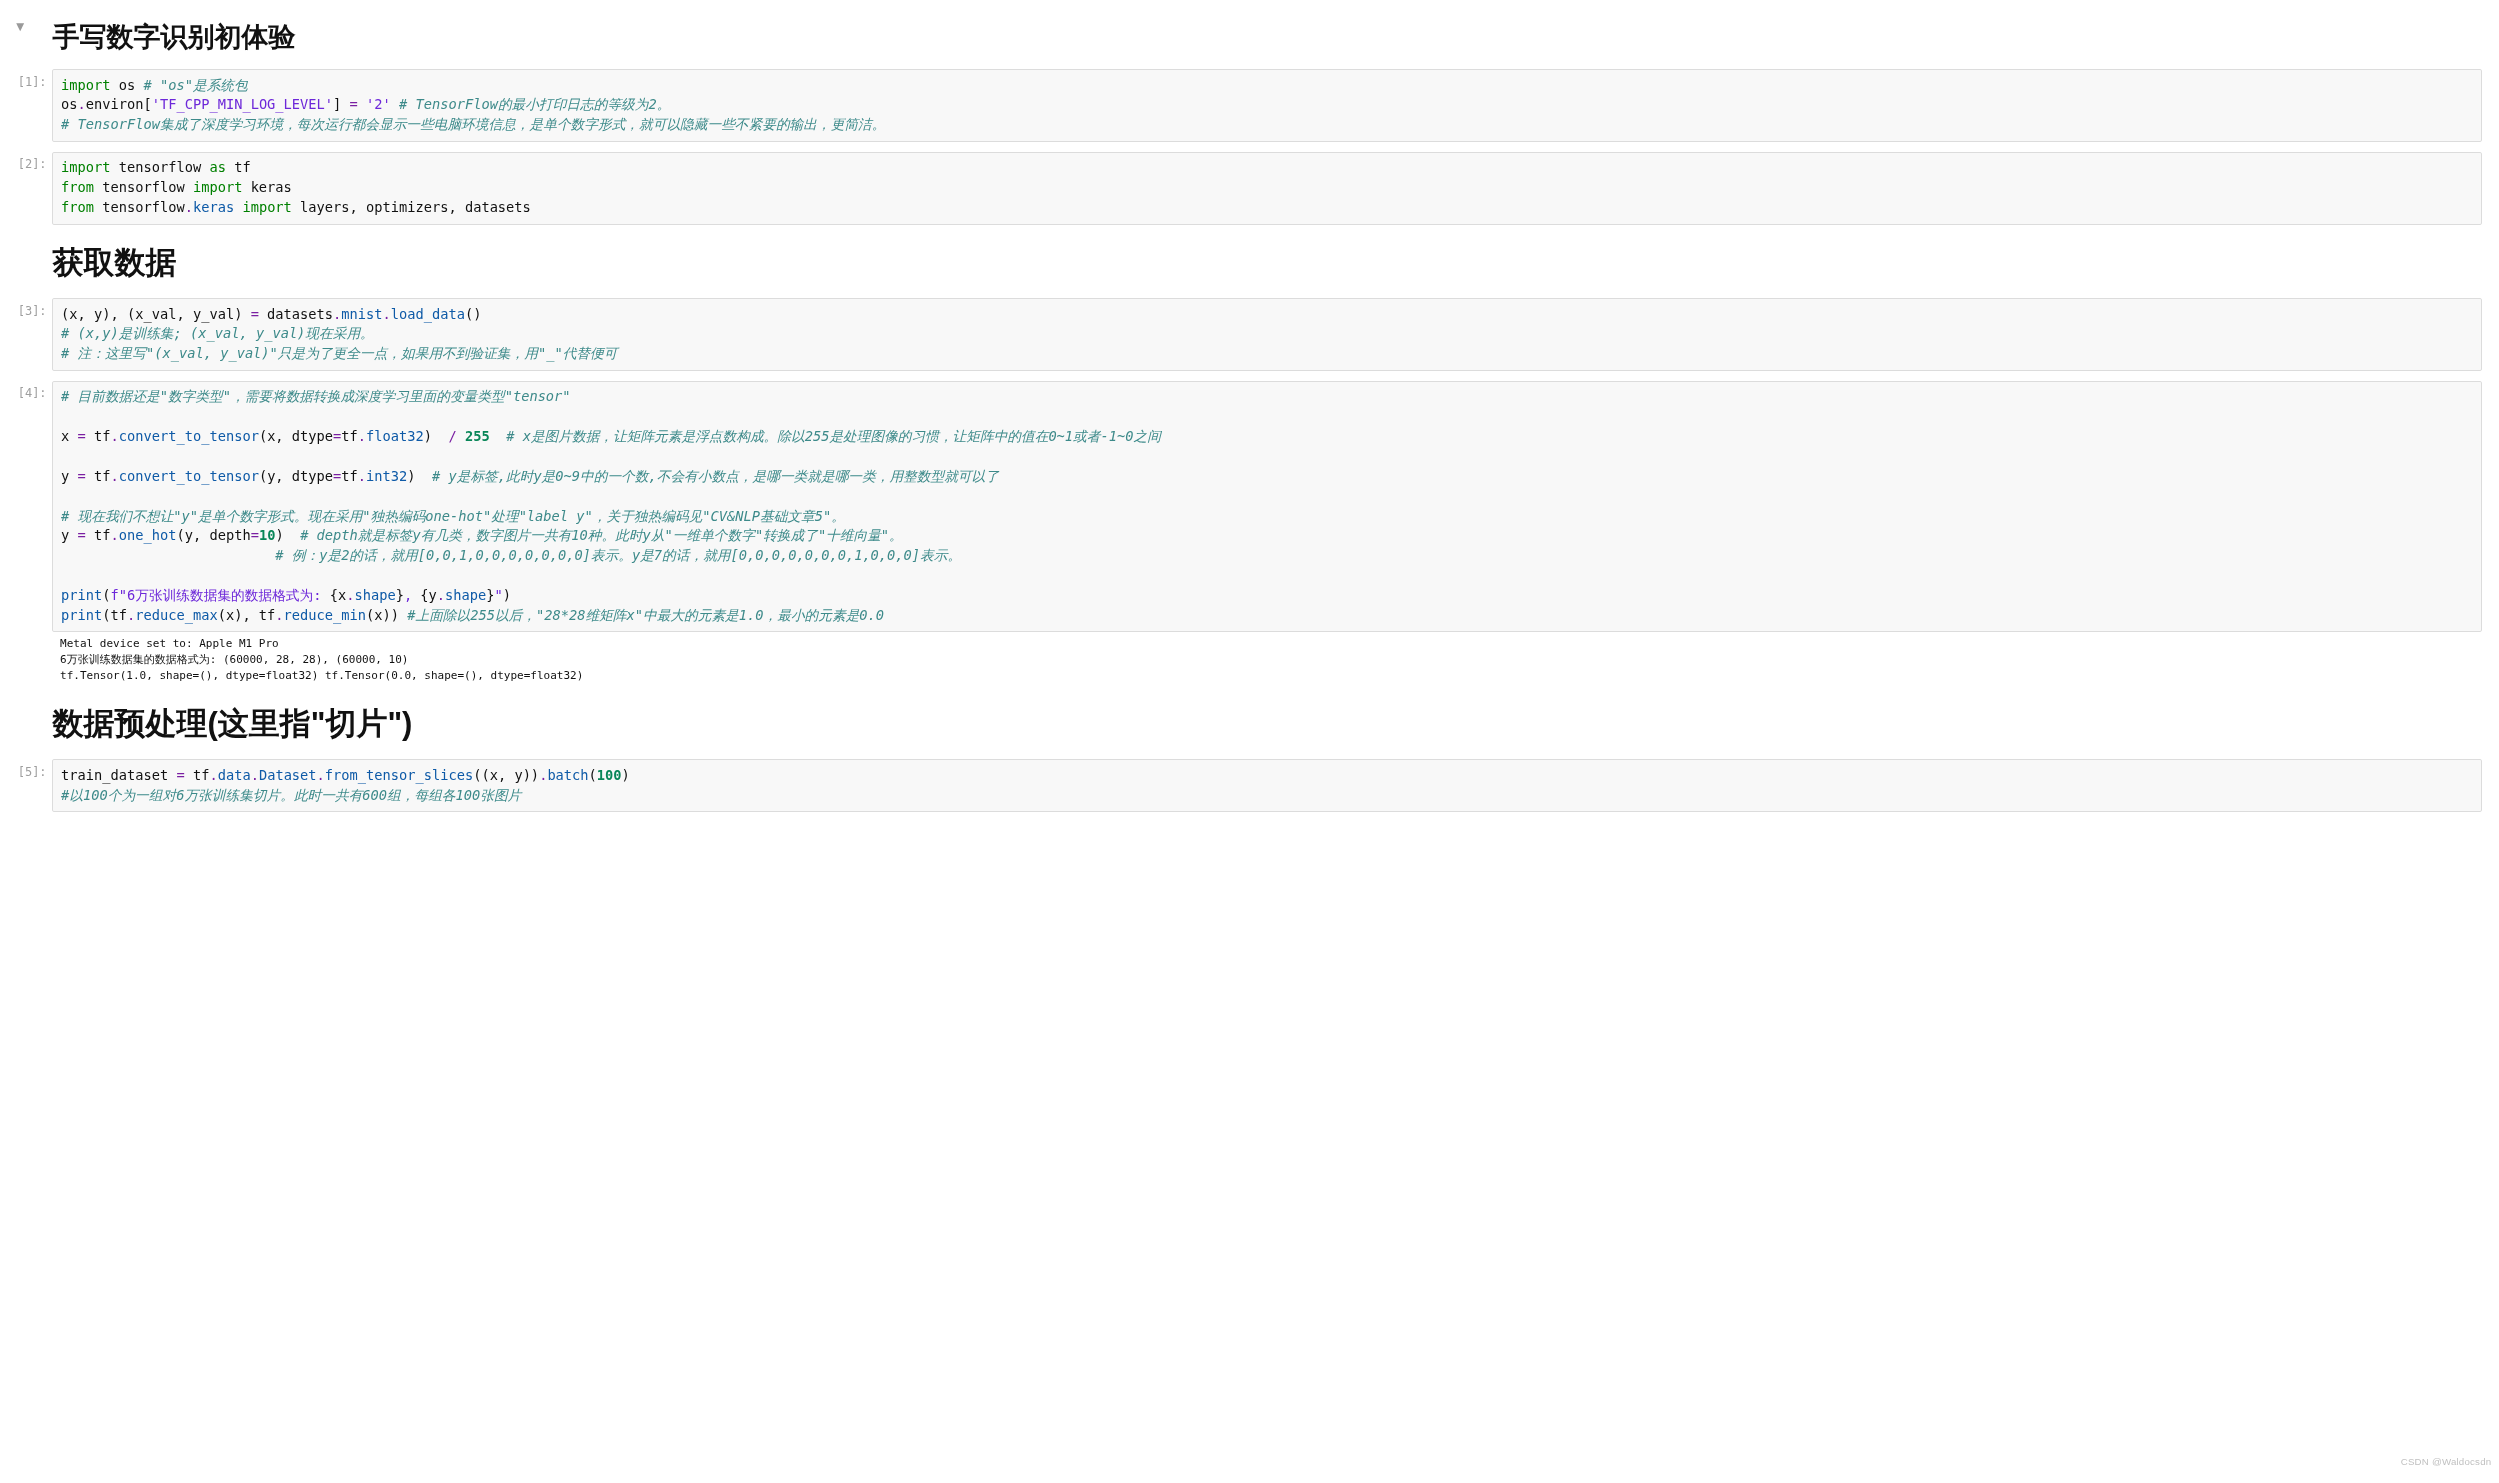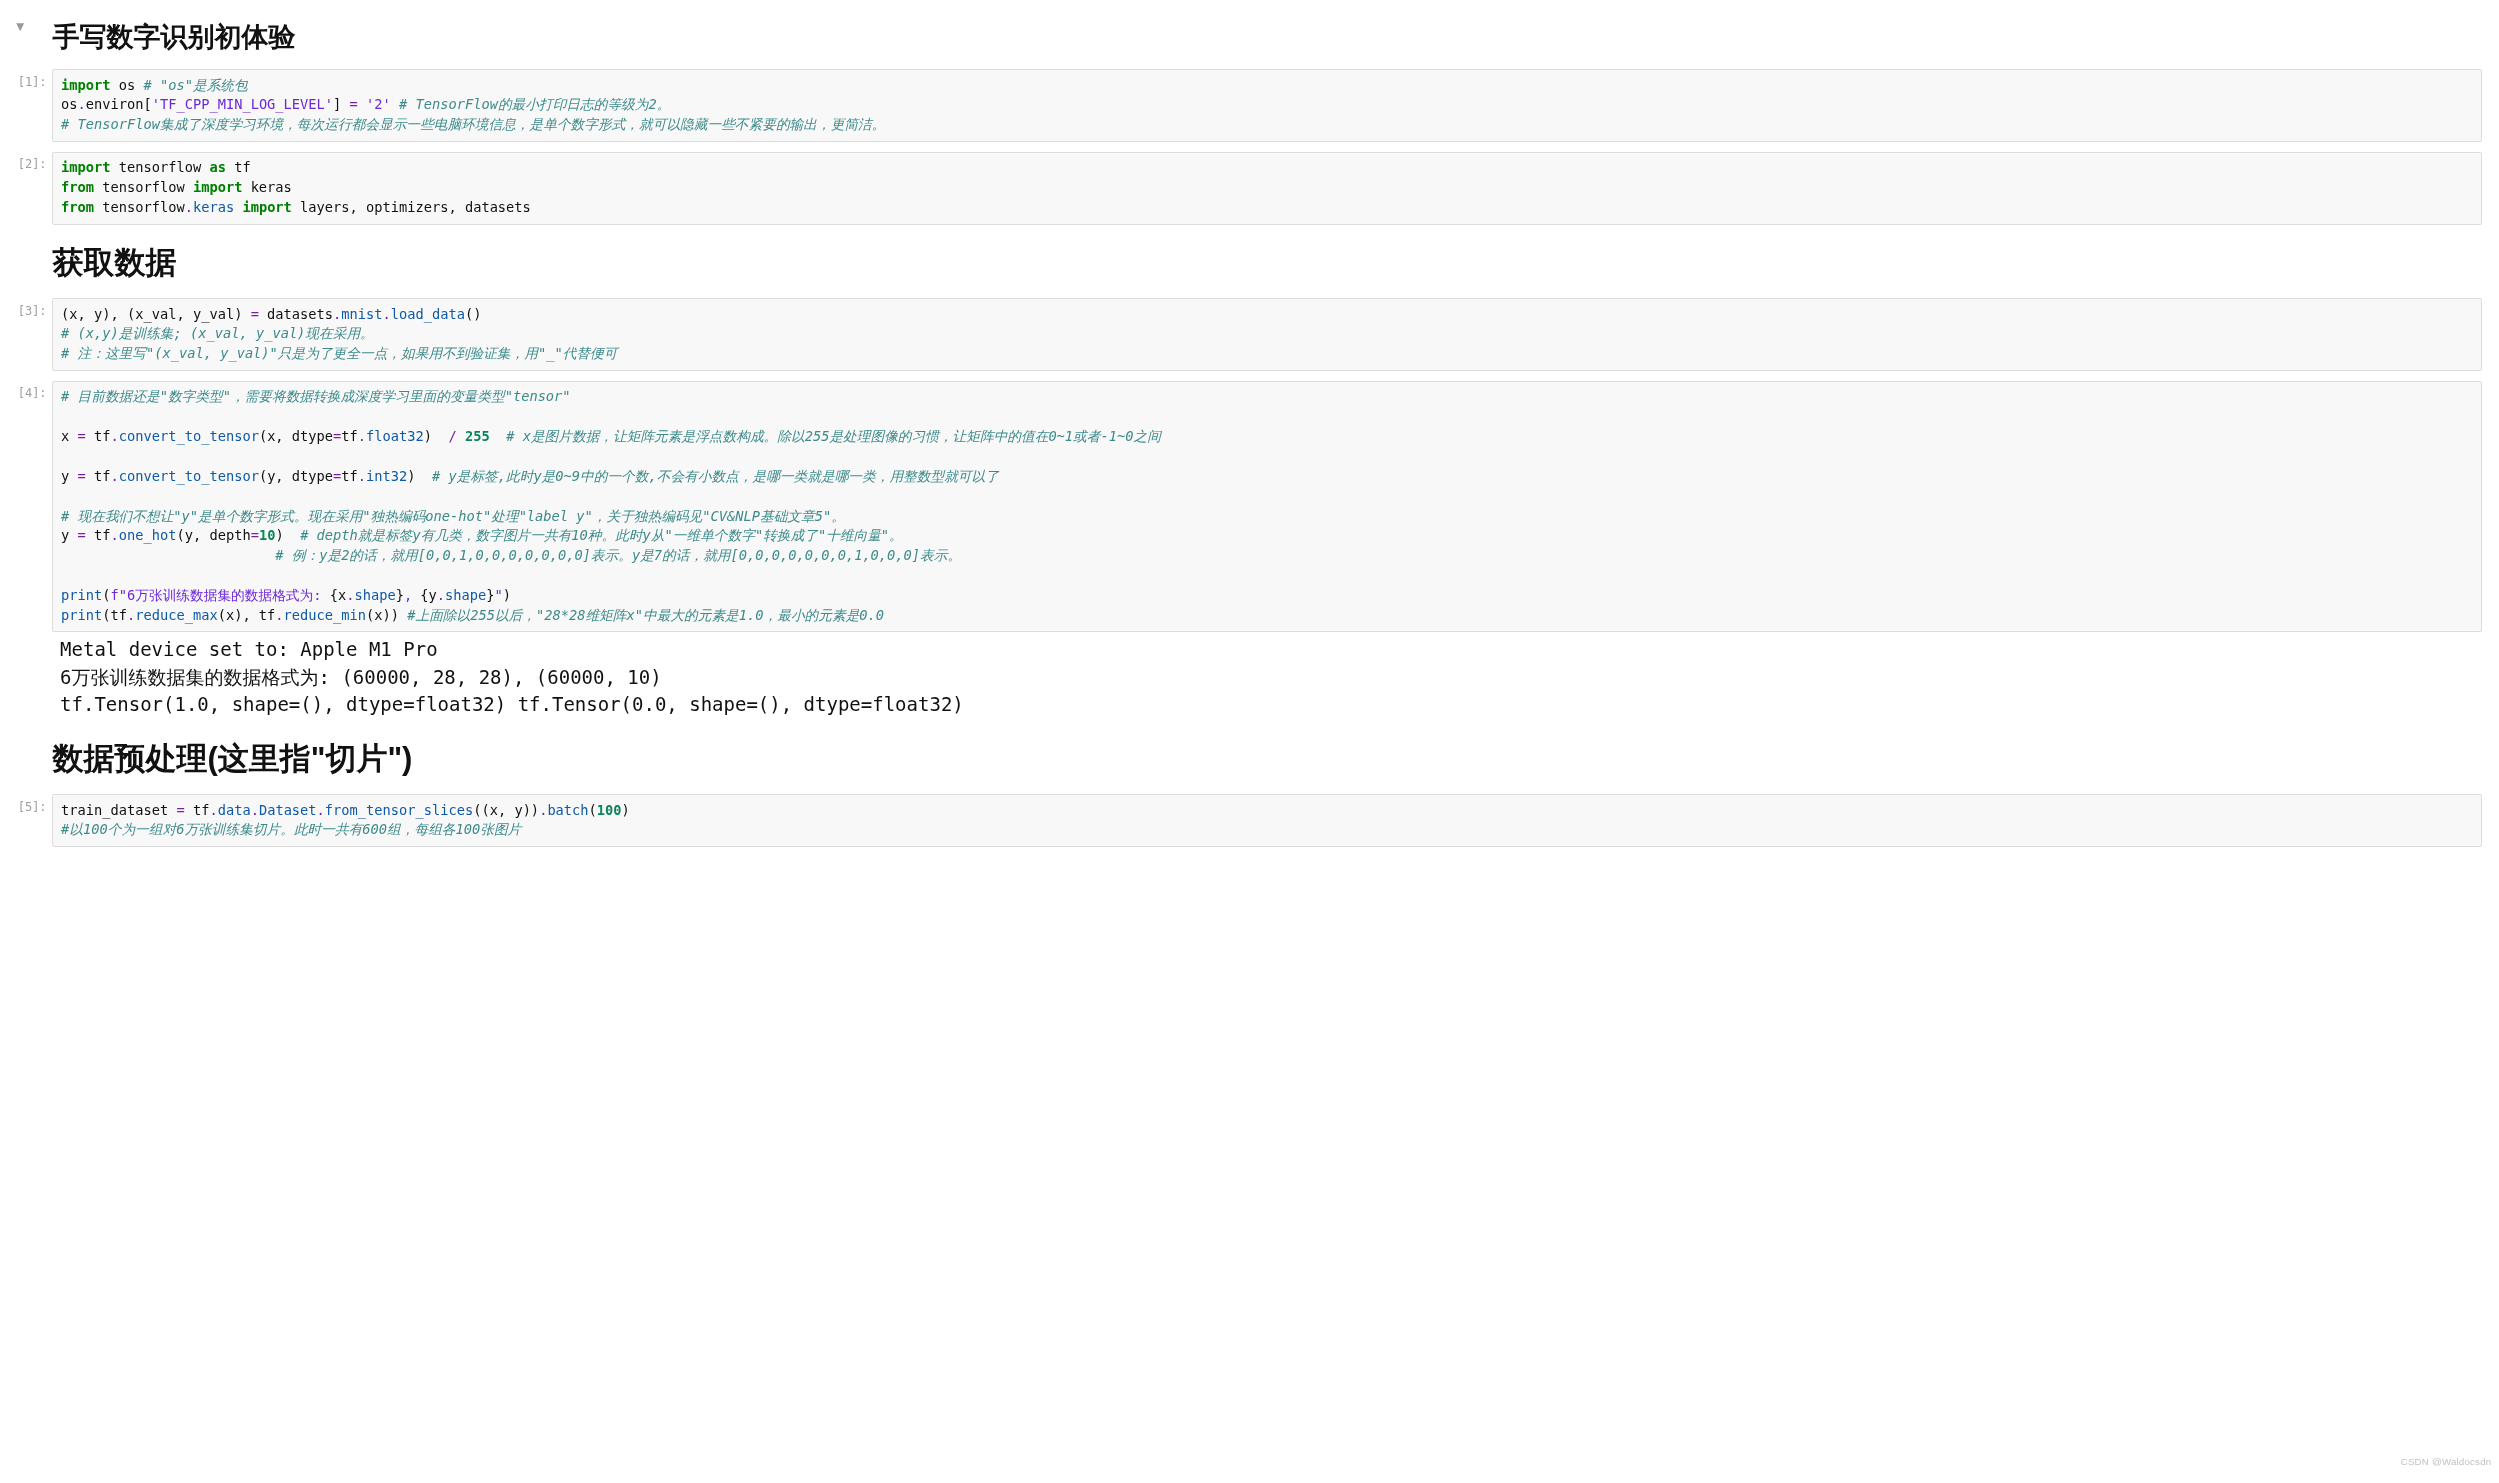--- a/index.html
+++ b/index.html
@@ -58,27 +58,27 @@
     font-family: ui-monospace, SFMono-Regular, Menlo, Monaco, Consolas, "PingFang SC", "Microsoft YaHei", monospace;
     font-size: 13.7px;
     line-height: 1.45;
     white-space: pre;
     overflow-x: auto;
     color: #111;
   }
   .output-box {
     padding: 3.9px 7.7px 1.9px 7.7px;
     font-family: ui-monospace, SFMono-Regular, Menlo, Monaco, Consolas, monospace;
-    font-size: 19px;
+    font-size: 11px;
     line-height: 1.45;
     white-space: pre;
     color: #111;
   }
   
-  .kw   { color: #008000; font-weight: 700; }   
+  .kw   { color: #008000; font-weight: 400; }   
   .op   { color: #7a1fa2; }                      
   .pn   { color: #111; }
   .attr { color: #0e5aa7; }                      
   .str  { color: #6d28d9; }                      
   .num  { color: #098658; font-weight: bold; }                      
   .cm   { color: #3d8a8a; font-style: italic; }
   .watermark {
     position: fixed;
     right: 7.7px;
     bottom: 16px;

